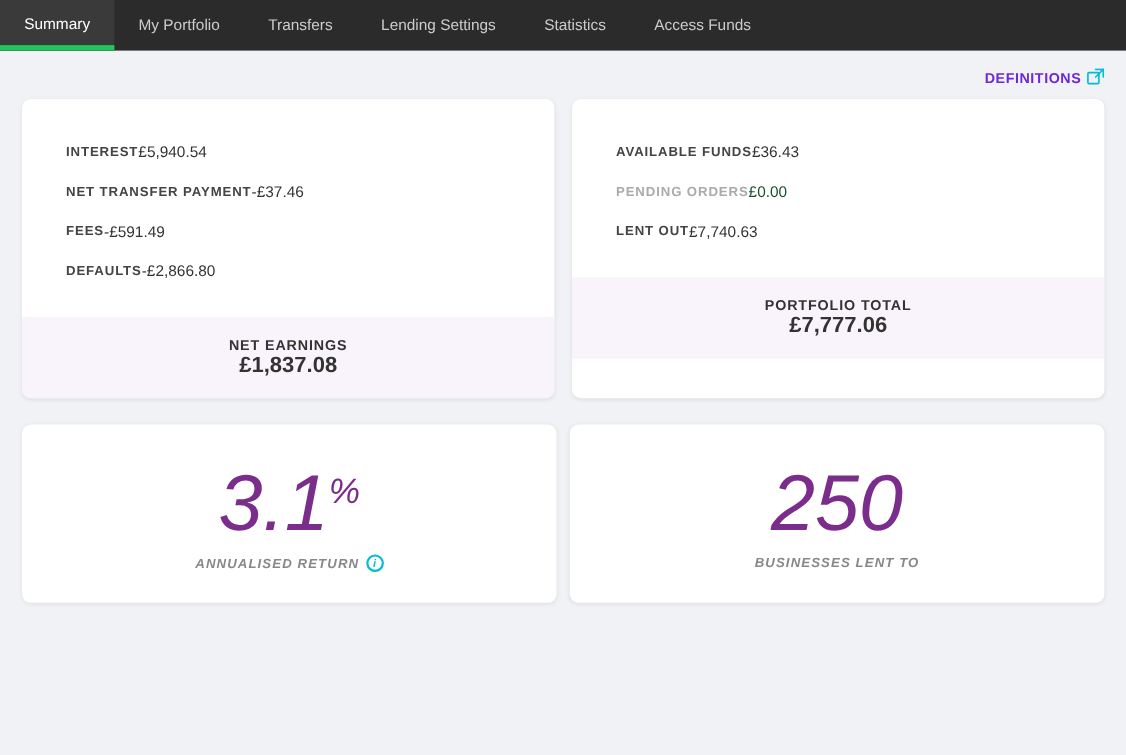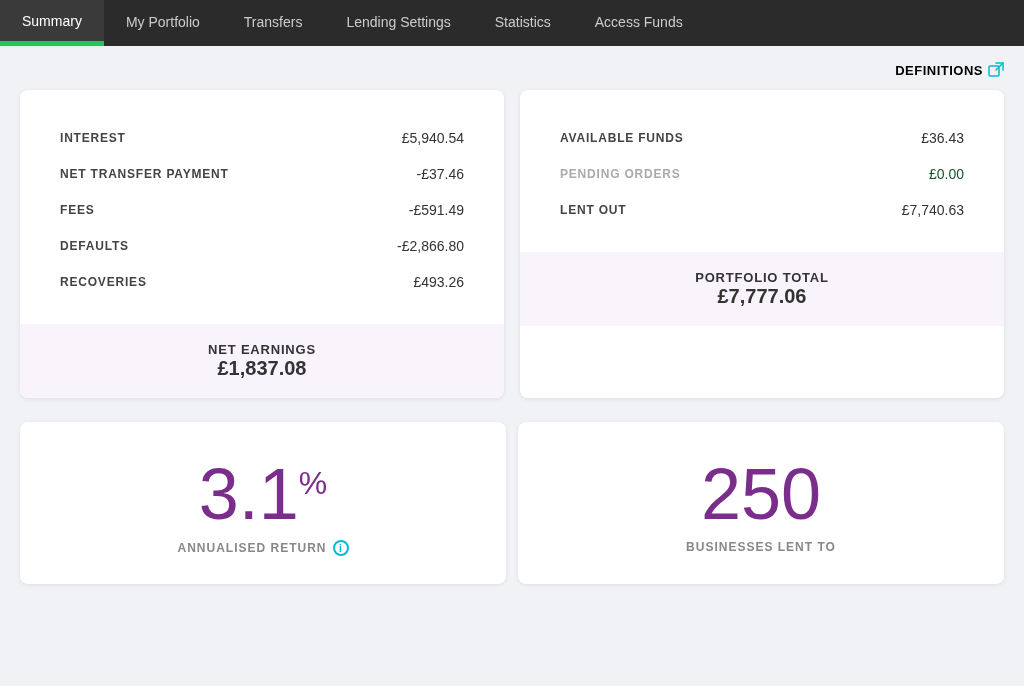--- a/index.html
+++ b/index.html
@@ -40,21 +40,21 @@
       padding: 16px 20px 20px 20px;
     }
 
     
     .definitions-row {
       display: flex;
       justify-content: flex-end;
       margin-bottom: 12px;
     }
     .definitions-link {
-      color: #000000;
+      color: #6d28d9;
       font-size: 13px;
       font-weight: bold;
       letter-spacing: 0.5px;
       text-transform: uppercase;
       cursor: pointer;
       display: flex;
       align-items: center;
       gap: 5px;
     }
     .external-icon {
@@ -77,21 +77,21 @@
       overflow: hidden;
       box-shadow: 0 1px 4px rgba(0,0,0,0.08);
     }
 
     .card-body {
       padding: 30px 40px 24px 40px;
     }
 
     .card-row {
       display: flex;
-      justify-content: space-between;
+      justify-content: flex-start;
       align-items: center;
       padding: 10px 0;
       border-bottom: none;
     }
 
     .card-row-label {
       font-size: 12px;
       letter-spacing: 0.8px;
       color: #444;
       font-weight: 600;
@@ -128,20 +128,21 @@
     .card-footer-value {
       font-size: 20px;
       font-weight: 700;
       color: #333;
     }
 
     
     .stats-row {
       display: flex;
       gap: 12px;
+      font-style: italic;
     }
     .stat-card {
       background: #fff;
       border-radius: 8px;
       flex: 1;
       padding: 36px 40px 28px 40px;
       display: flex;
       flex-direction: column;
       align-items: center;
       box-shadow: 0 1px 4px rgba(0,0,0,0.08);
@@ -223,24 +224,20 @@
           <span class="card-row-value">-£37.46</span>
         </div>
         <div class="card-row">
           <span class="card-row-label">FEES</span>
           <span class="card-row-value">-£591.49</span>
         </div>
         <div class="card-row">
           <span class="card-row-label">DEFAULTS</span>
           <span class="card-row-value">-£2,866.80</span>
         </div>
-        <div class="card-row">
-          <span class="card-row-label">RECOVERIES</span>
-          <span class="card-row-value">£493.26</span>
-        </div>
       </div>
       <div class="card-footer">
         <span class="card-footer-label">NET EARNINGS</span>
         <span class="card-footer-value">£1,837.08</span>
       </div>
     </div>
 
     <div class="card">
       <div class="card-body">
         <div class="card-row">

